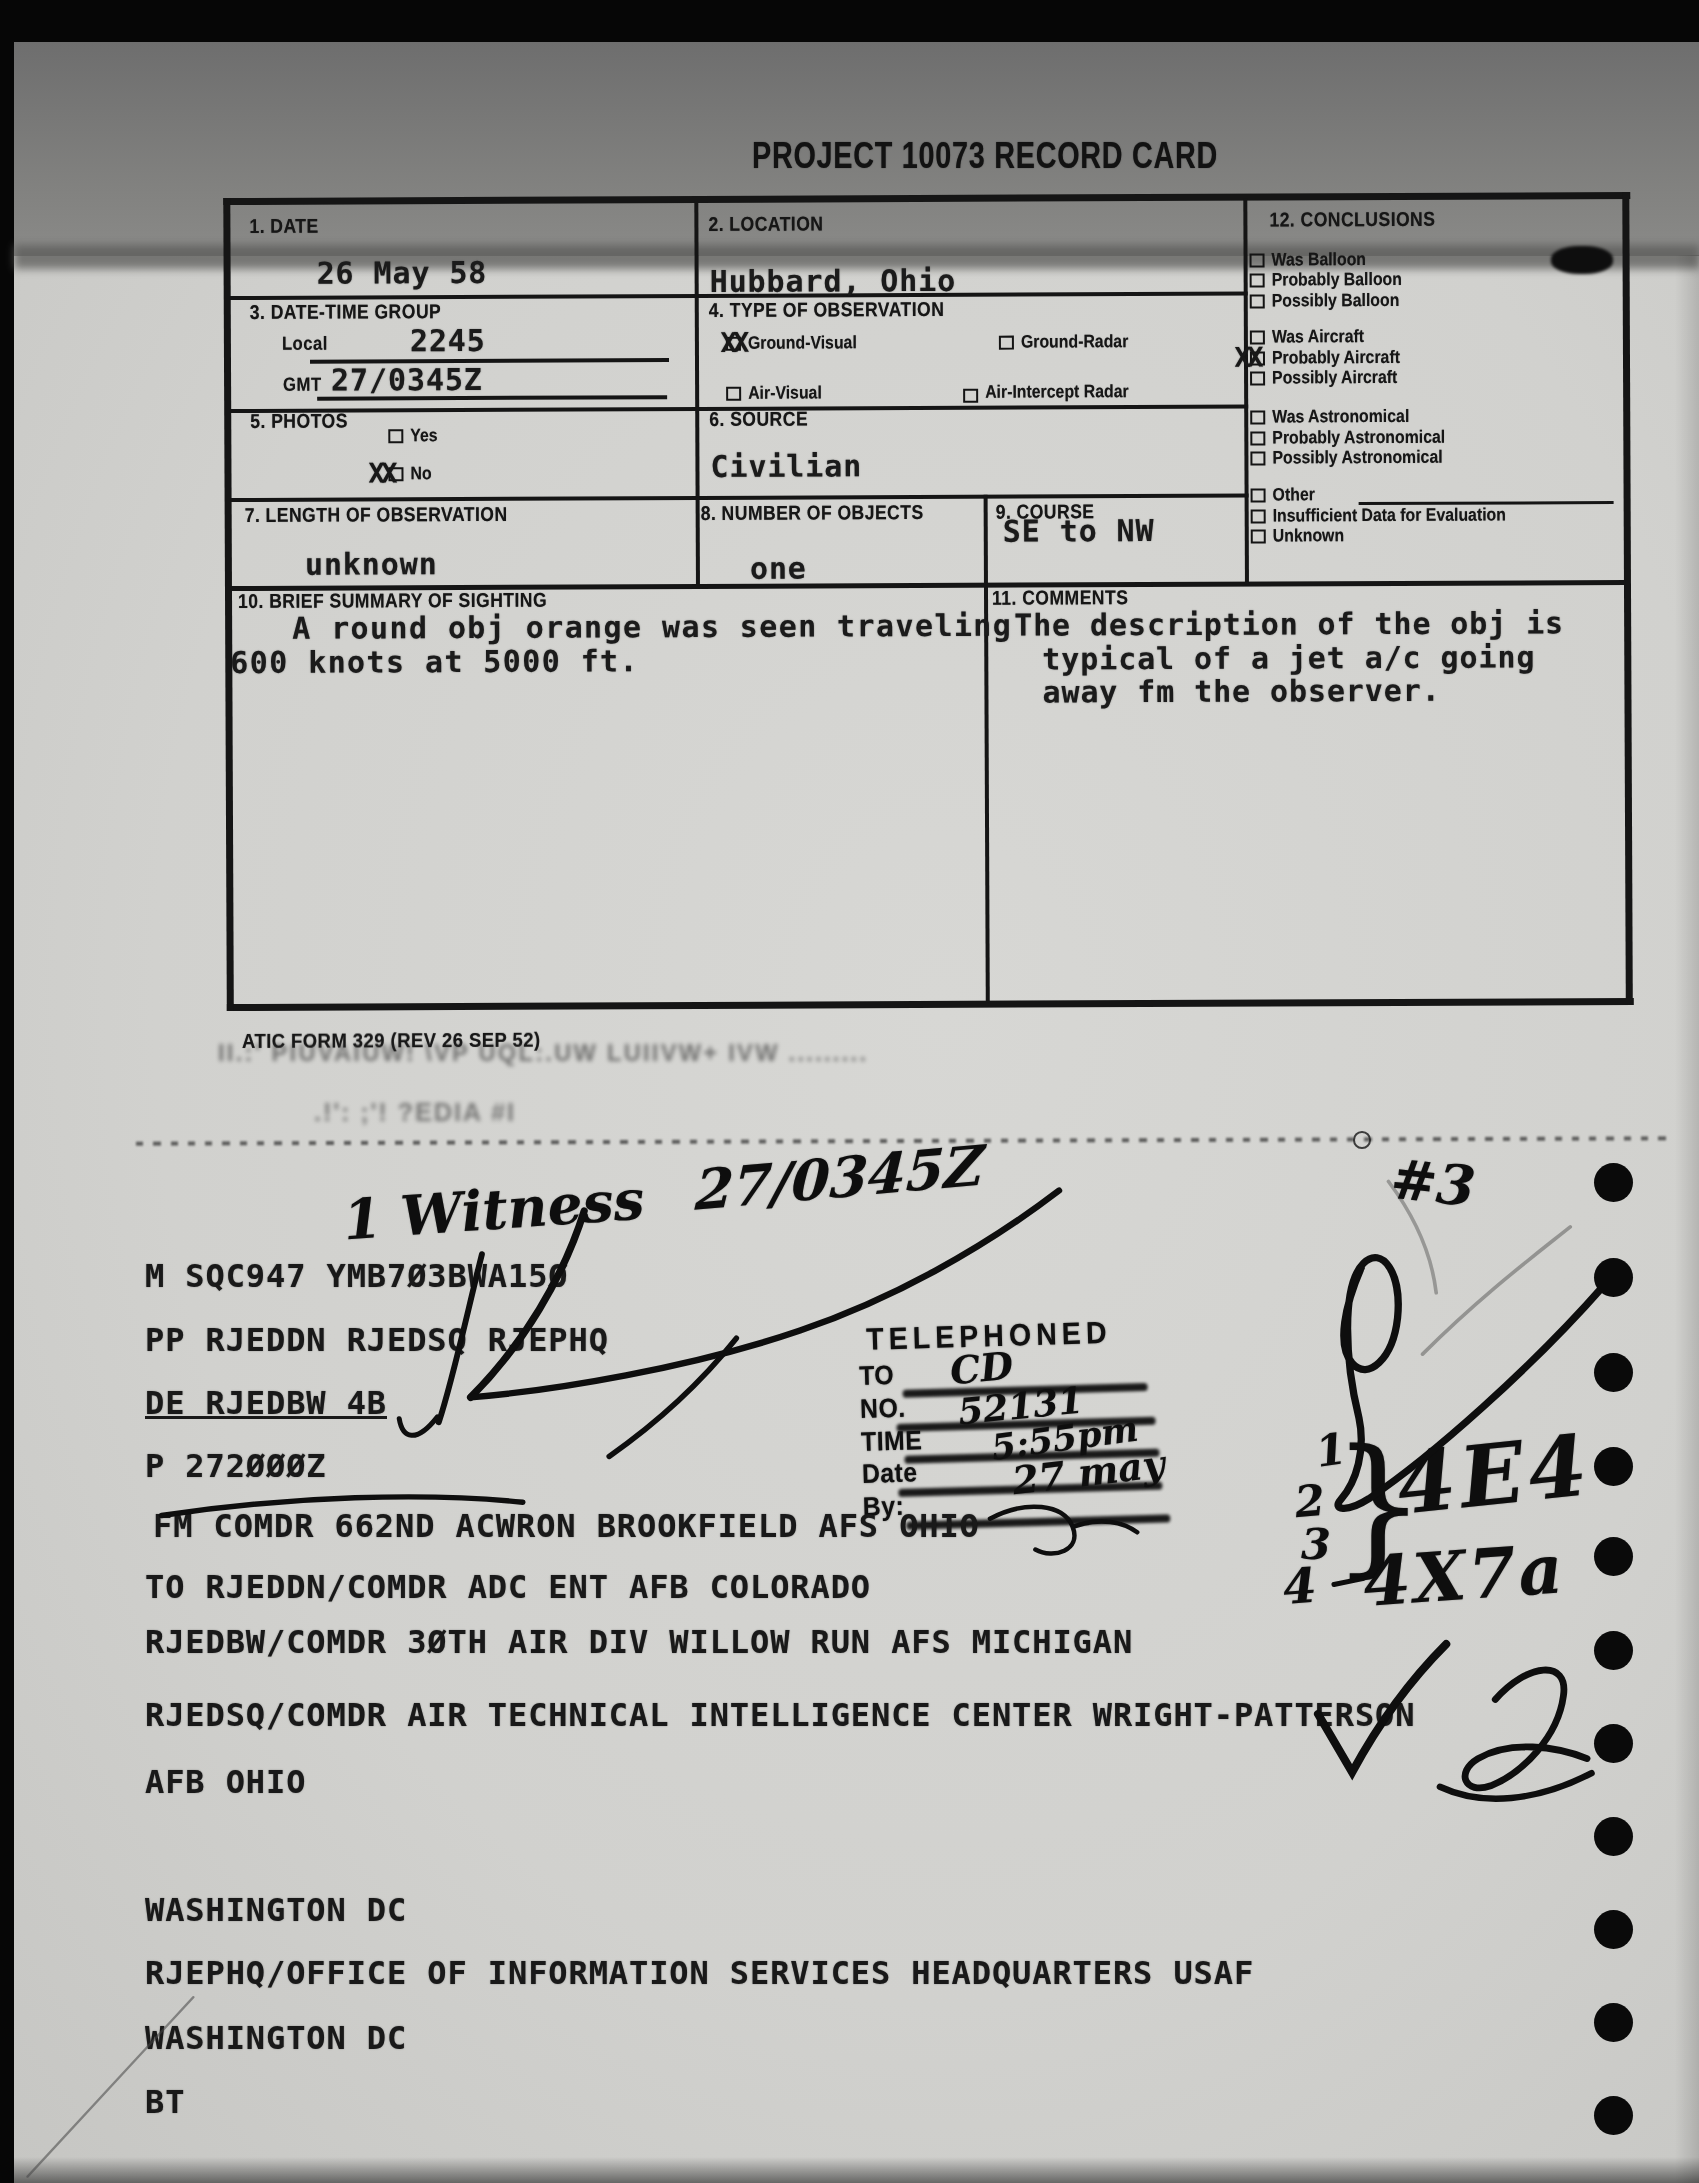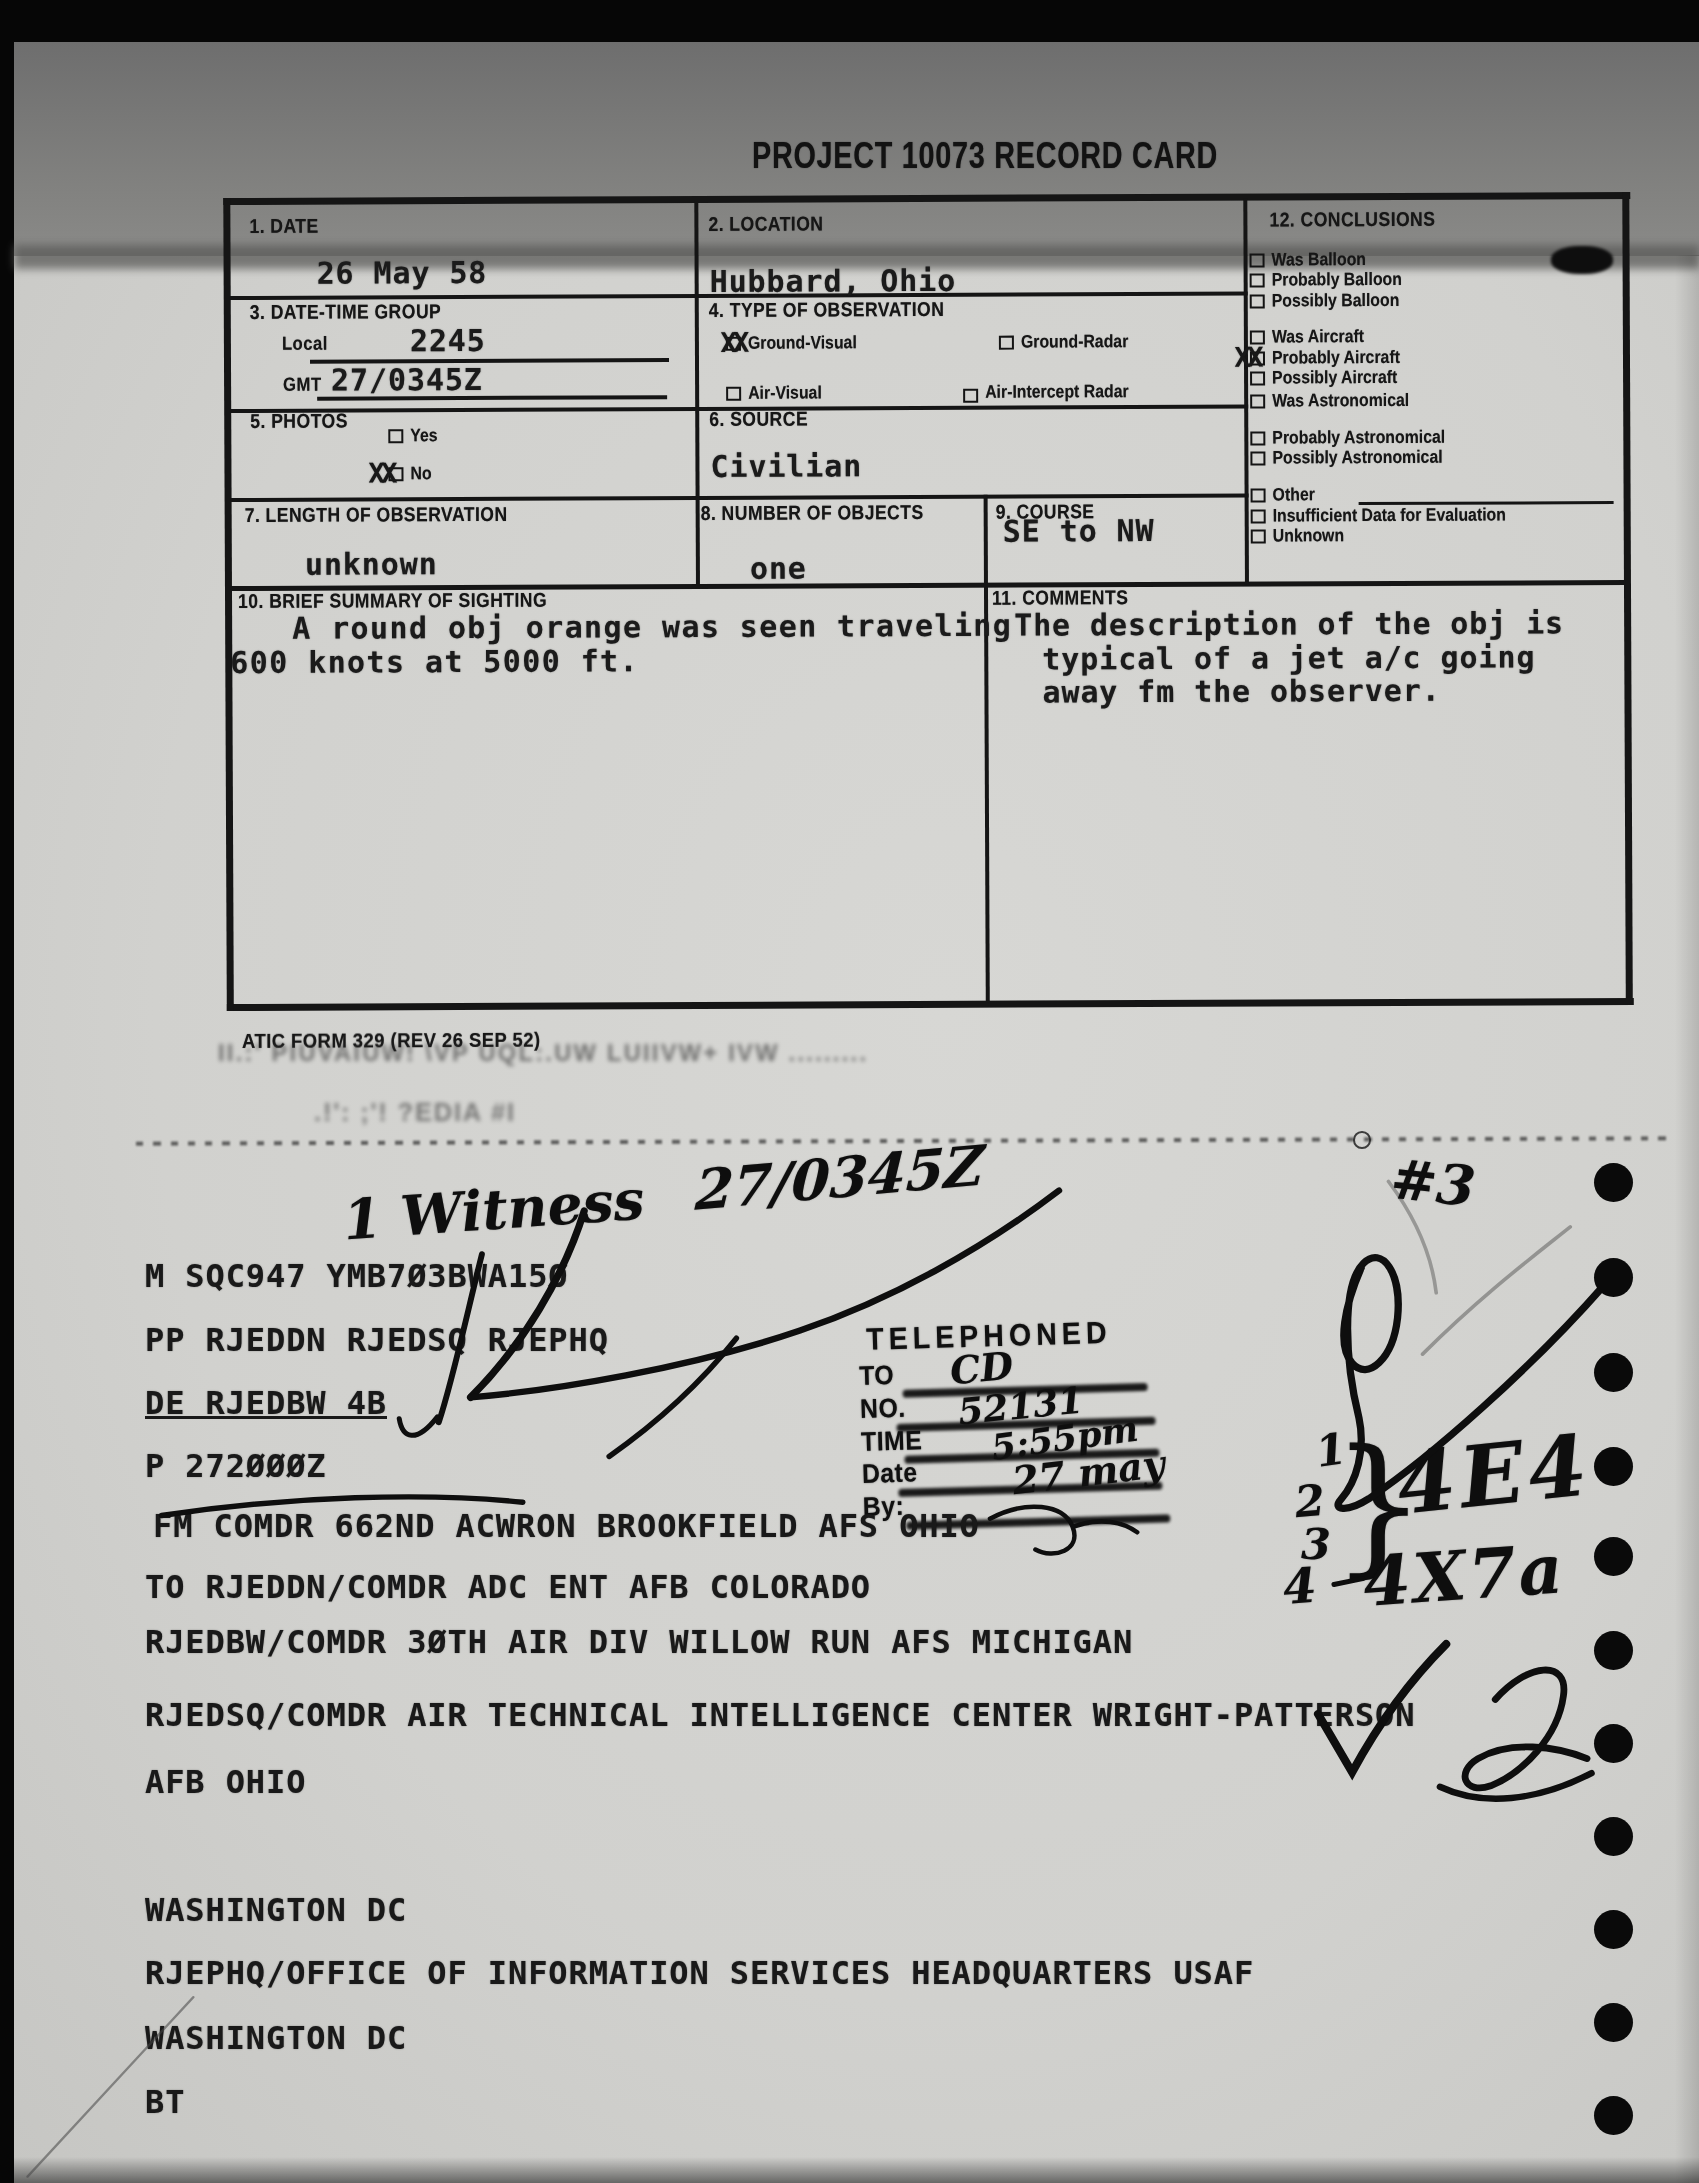--- a/index.html
+++ b/index.html
@@ -168,21 +168,21 @@
       </div>
     <div class="crow" style="left:1251px;top:349px;">
         <span class="xx" style="left:-15.5px;">XX</span>
         <span class="cb"></span>
         <span class="clabel">Probably Aircraft</span>
       </div>
     <div class="crow" style="left:1251px;top:369px;">
         <span class="cb"></span>
         <span class="clabel">Possibly Aircraft</span>
       </div>
-    <div class="crow" style="left:1251px;top:392px;">
+    <div class="crow" style="left:1251px;top:408px;">
         <span class="cb"></span>
         <span class="clabel">Was Astronomical</span>
       </div>
     <div class="crow" style="left:1251px;top:429px;">
         <span class="cb"></span>
         <span class="clabel">Probably Astronomical</span>
       </div>
     <div class="crow" style="left:1251px;top:449px;">
         <span class="cb"></span>
         <span class="clabel">Possibly Astronomical</span>

